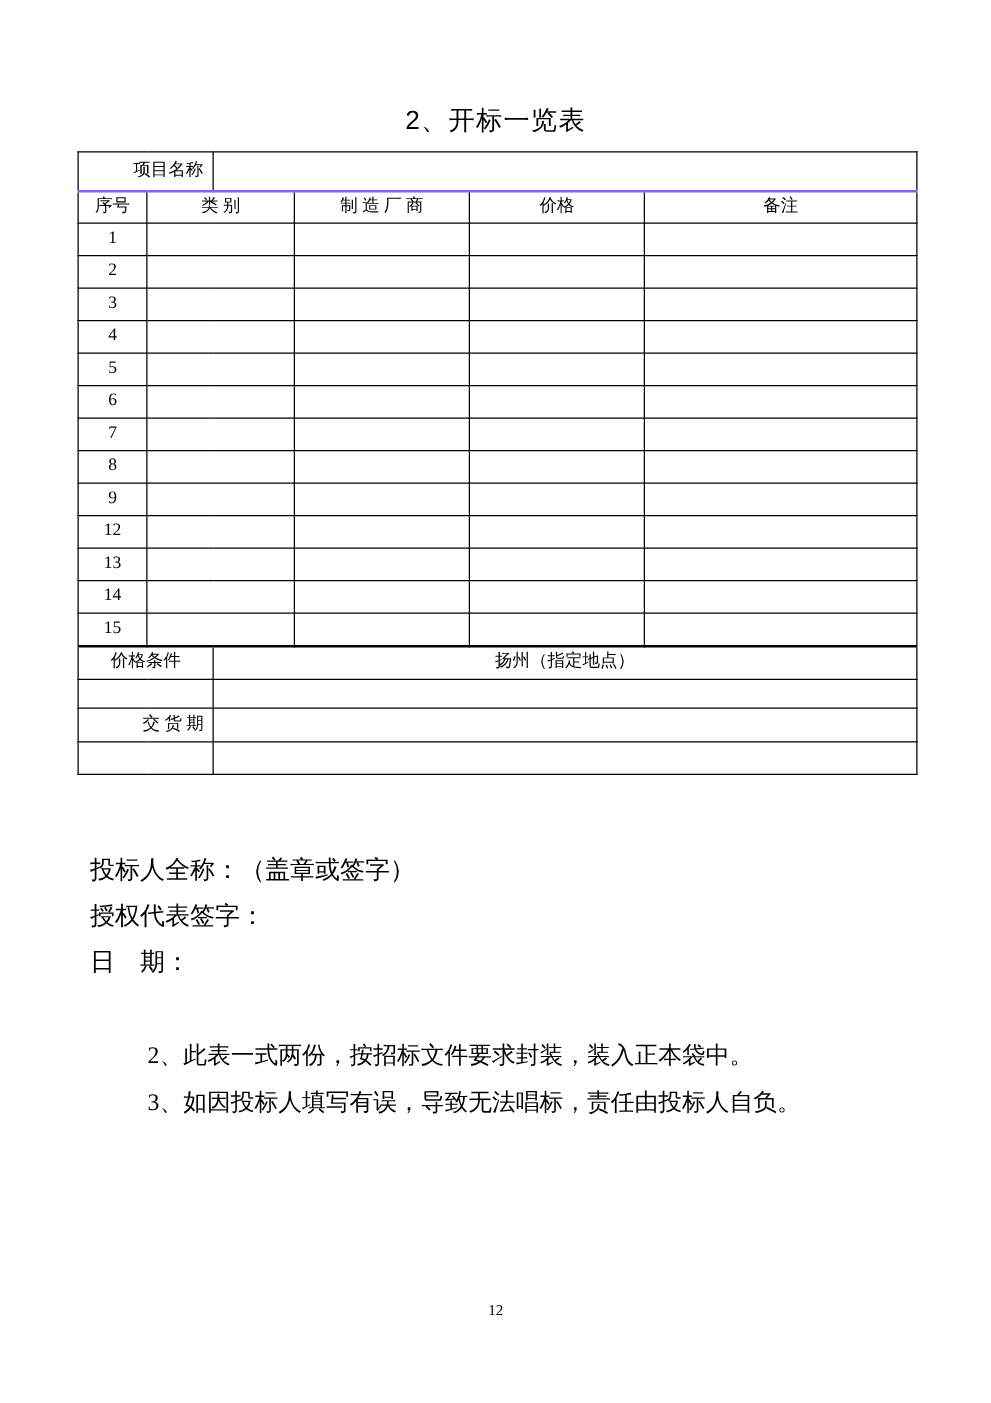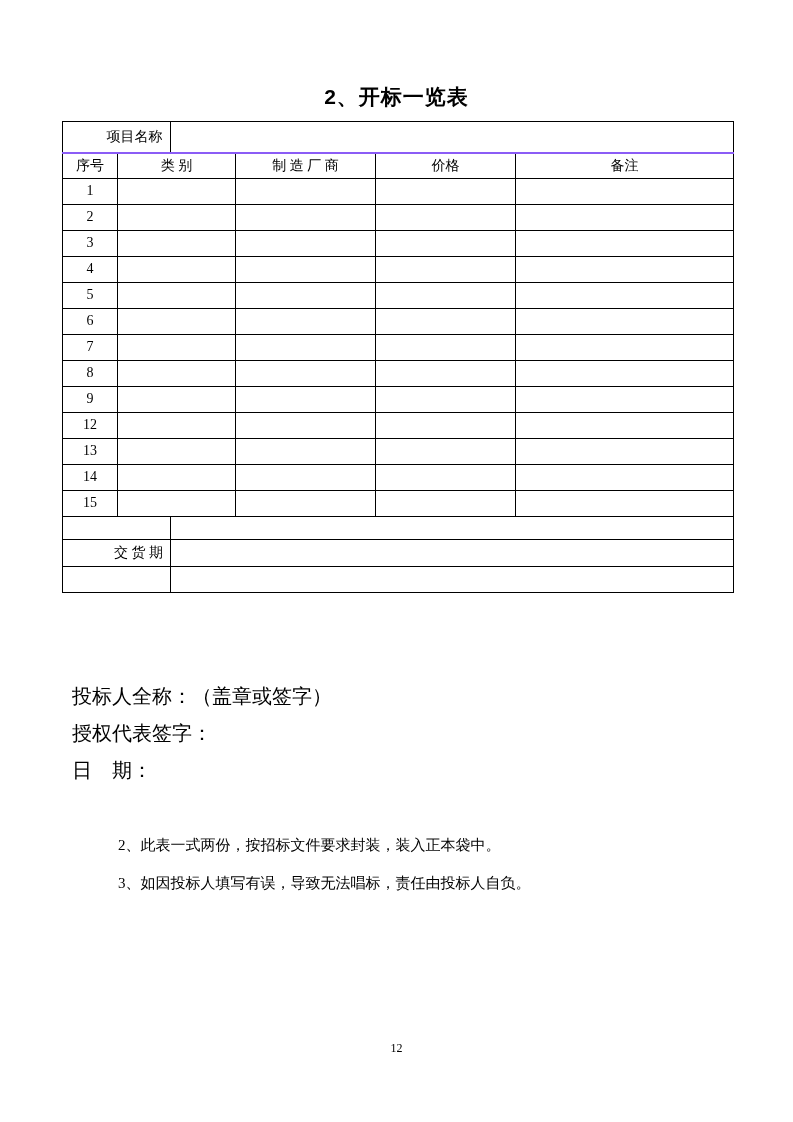--- a/index.html
+++ b/index.html
@@ -16,21 +16,21 @@
     font-family: "Liberation Serif", "DejaVu Serif", serif;
     overflow: hidden;
   }
   .doc-title {
     position: absolute;
     top: 84px;
     left: 0;
     width: 100%;
     text-align: center;
     font-family: "Liberation Sans", "DejaVu Sans", sans-serif;
-    font-weight: bold;
+    font-weight: normal;
     font-size: 21px;
     letter-spacing: 1px;
     line-height: 26px;
   }
   table.bid-table {
     position: absolute;
     left: 62px;
     top: 121px;
     width: 671px;
     border-collapse: collapse;
@@ -61,21 +61,21 @@
   .sig-line {
     position: absolute;
     left: 72px;
     font-size: 20px;
     line-height: 18px;
     white-space: nowrap;
   }
   .note-item-indent {
     position: absolute;
     left: 118px;
-    font-size: 15px;
+    font-size: 19px;
     line-height: 18px;
     white-space: nowrap;
   }
   .page-number {
     position: absolute;
     top: 1041px;
     left: 0;
     width: 100%;
     text-align: center;
     font-size: 12px;
@@ -212,20 +212,24 @@
 
         <tr class="r-data">
           <td>15</td>
           <td colspan="2"></td>
           <td></td>
           <td></td>
           <td></td>
         </tr>
       </tbody>
     <tbody>
+      <tr class="r-price">
+        <td colspan="2">价格条件</td>
+        <td colspan="4" class="cell-left">扬州（指定地点）</td>
+      </tr>
       <tr class="r-empty1">
         <td colspan="2"></td>
         <td colspan="4"></td>
       </tr>
       <tr class="r-delivery">
         <td colspan="2">交 货 期</td>
         <td colspan="4" class="cell-left"></td>
       </tr>
       <tr class="r-empty2">
         <td colspan="2"></td>

